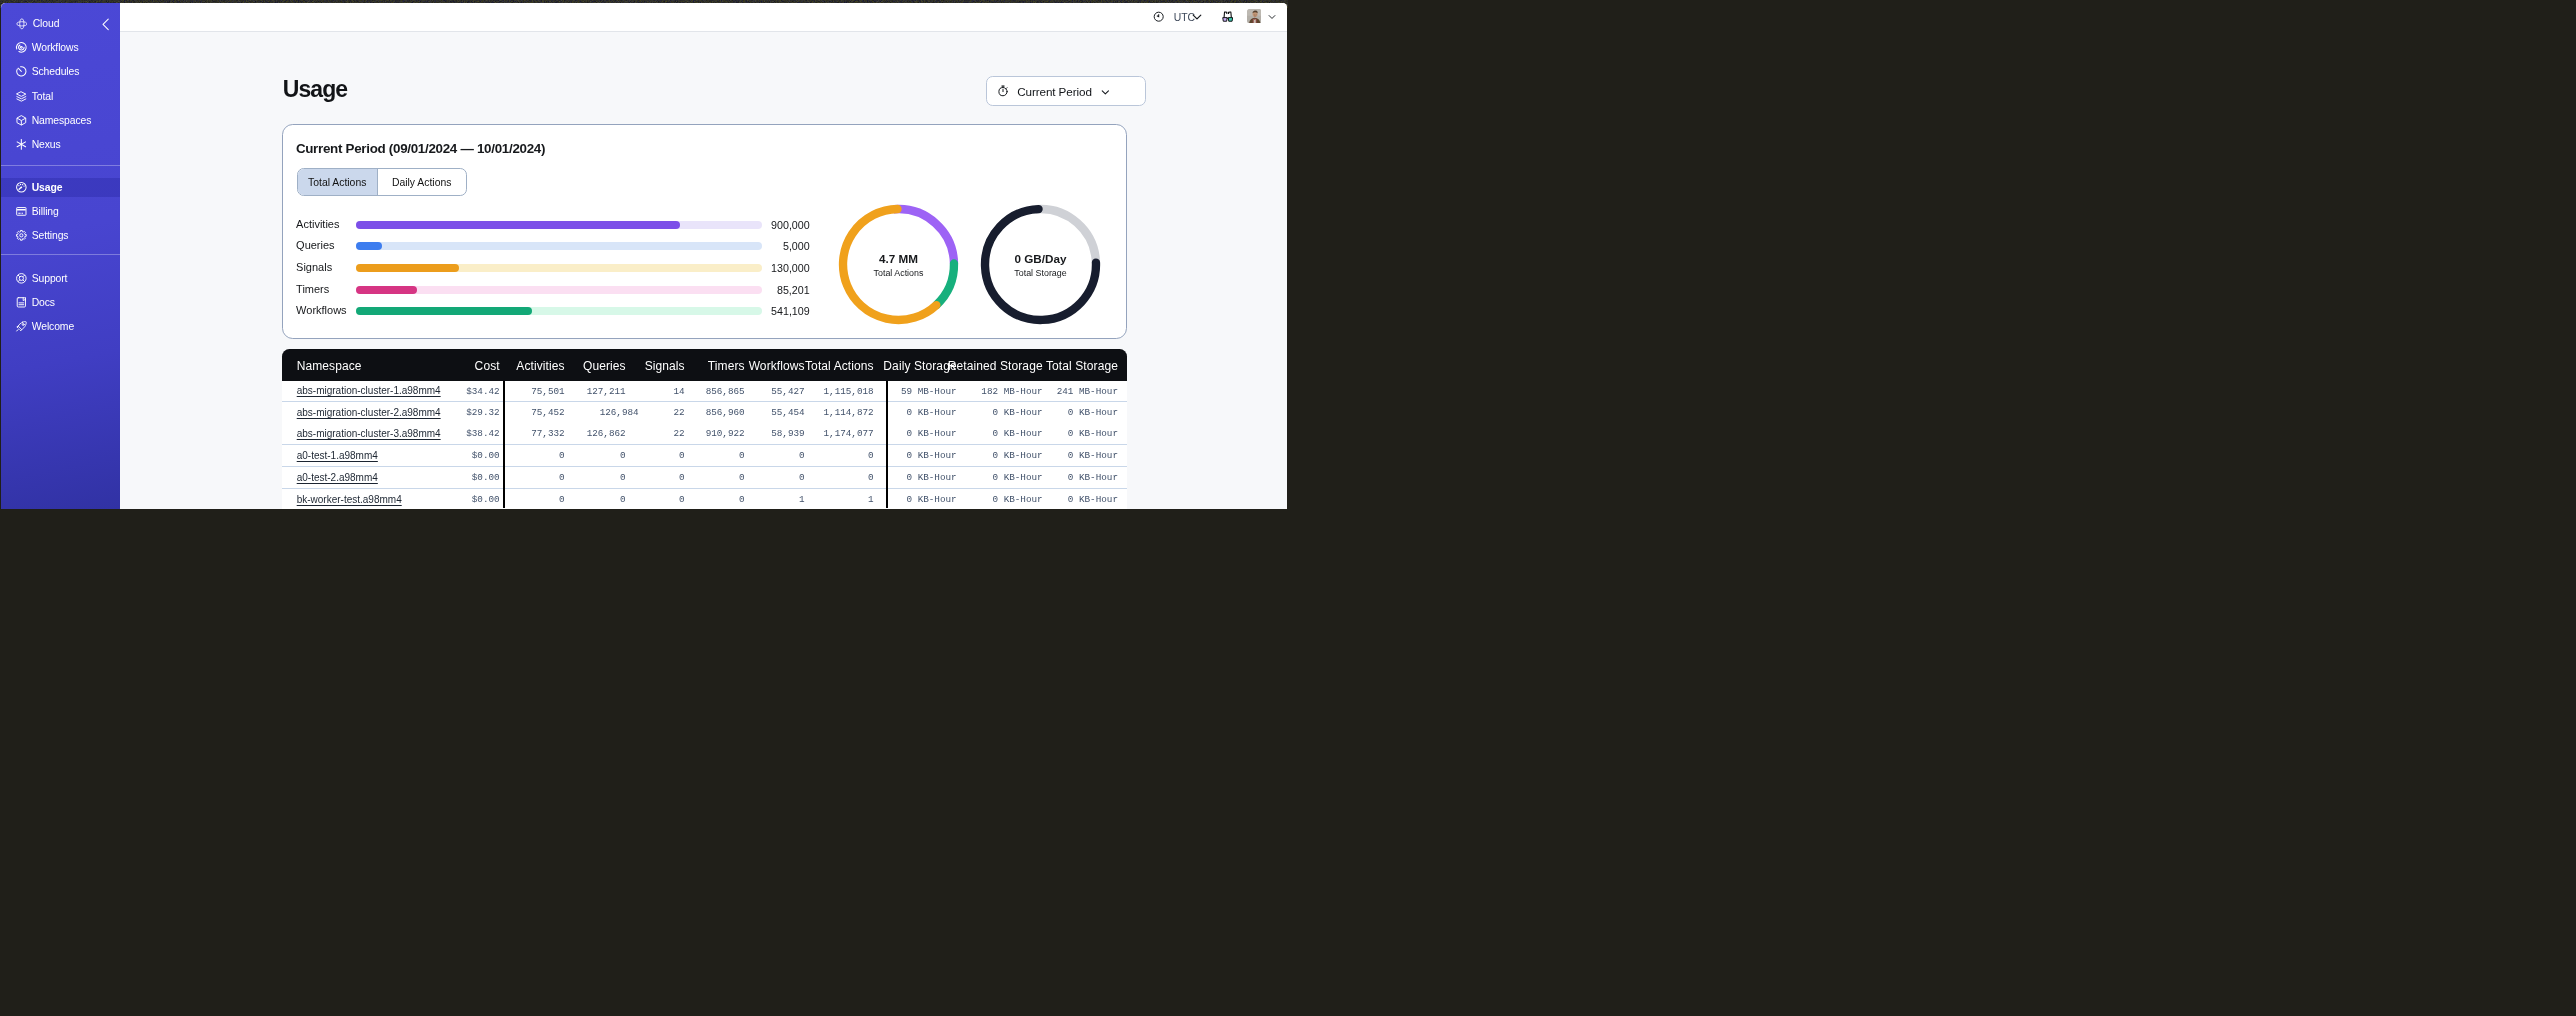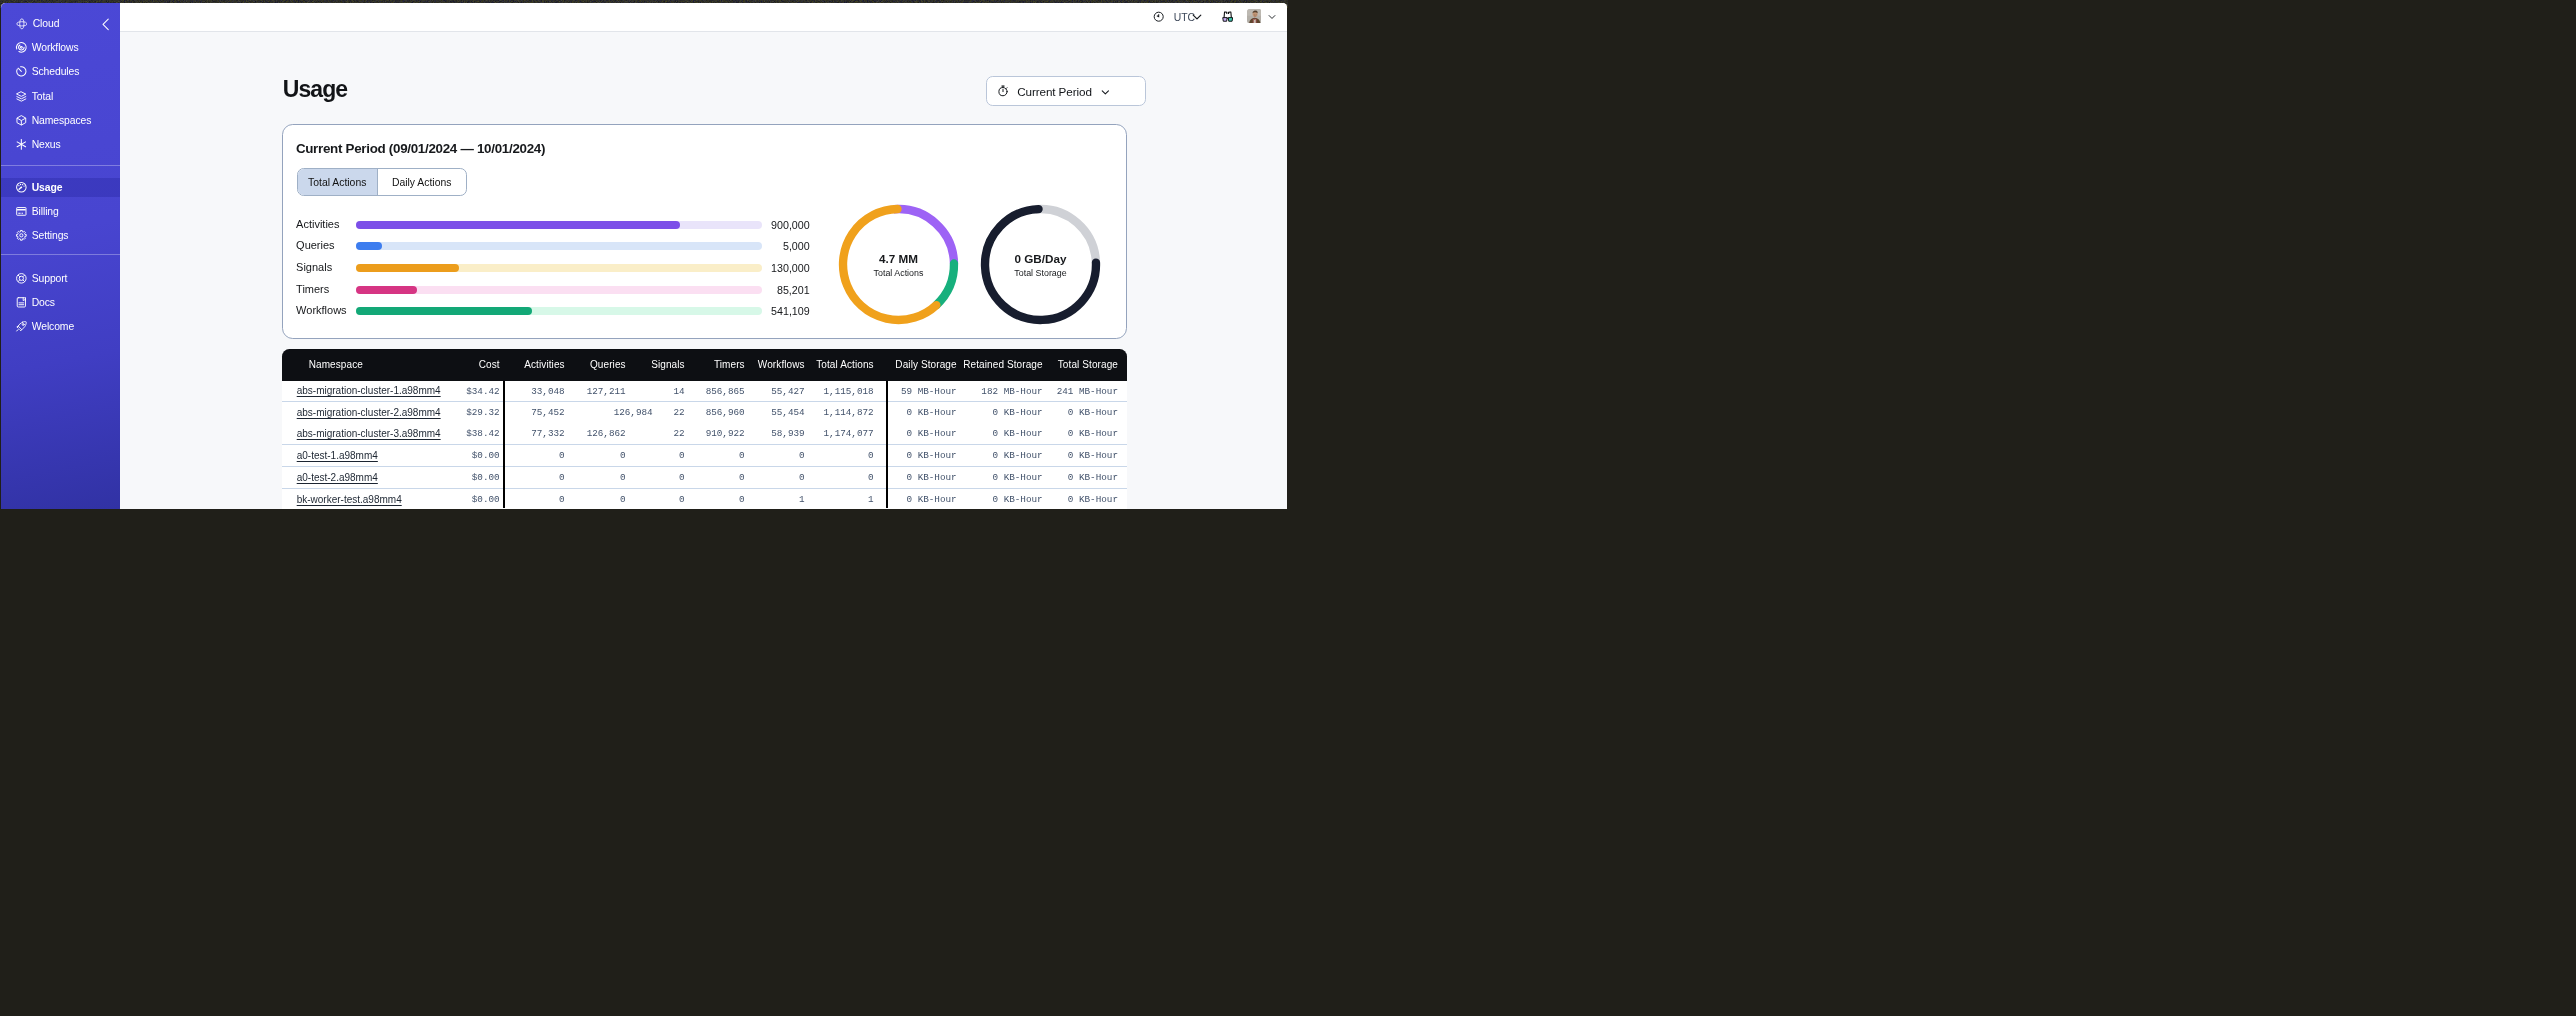--- a/index.html
+++ b/index.html
@@ -25,21 +25,21 @@
   .tab1 { width:80px; }
   .tab2 { width:88px; }
   .barrow { position:absolute; left:0; width:100%; height:0; }
   .barlabel { position:absolute; left:13.4px; top:-6.7px; font-size:11px; color:#15171a;}
   .bartrack { position:absolute; left:73px; top:-4px; width:406px; height:8px; border-radius:4px; }
   .barfill { position:absolute; left:0; top:0; height:8px; border-radius:4px; }
   .barval { position:absolute; left:422px; width:105px; top:-6px; font-size:10.7px; color:#15171a; text-align:right; }
   .donut { position:absolute; top:81px; width:127px; height:127px; }
   #tbl { position:absolute; left:281px; top:346px; width:845px; height:158px; }
   #tblhead { position:absolute; left:0; top:0; width:845px; height:31.5px; background:#0d0f13; border-radius:7.4px 7.4px 0 0; color:#fff; }
-  .th { position:absolute; top:10.3px; font-size:10px; font-weight:500; letter-spacing:0.1px;margin-left:12px;}
+  .th { position:absolute; top:10.3px; font-size:12px; font-weight:500; letter-spacing:0.1px;}
   .row { position:absolute; left:0; width:845px; height:22px; background:#fff; border-bottom:1px solid #c9d7e9; }
   .ns { position:absolute; left:15px; top:4.7px; font-size:10px; color:#1c2531; text-decoration:underline; text-underline-offset:1.7px;}
   .num { position:absolute; top:5.4px; font-family:"Liberation Mono", monospace; font-size:9.3px; color:#42526b; }
   .vline { position:absolute; width:2.3px; background:#000; top:31.5px; height:127px; z-index:4;}
 </style>
 </head>
 <body>
 <svg class="noise" width="1288" height="8" viewBox="0 0 1921 12">
     <defs>
       <filter id="nz" color-interpolation-filters="sRGB">
@@ -168,35 +168,35 @@
         <span class="th" style="right:382px;">Timers</span>
         <span class="th" style="right:322px;">Workflows</span>
         <span class="th" style="right:253px;">Total Actions</span>
         <span class="th" style="right:170px;">Daily Storage</span>
         <span class="th" style="right:84px;">Retained Storage</span>
         <span class="th" style="right:8.7px;">Total Storage</span>
       </div>
     <div class="row" style="top:31.5px;height:21px;">
         <span class="ns">abs-migration-cluster-1.a98mm4</span>
         <span class="num" style="right:627px;">$34.42</span>
-        <span class="num" style="right:562px;">33,048</span>
+        <span class="num" style="right:562px;">75,501</span>
         <span class="num" style="right:501px;">127,211</span>
         <span class="num" style="right:442px;">14</span>
         <span class="num" style="right:382px;">856,865</span>
         <span class="num" style="right:322px;margin-left:39px;">55,427</span>
         <span class="num" style="right:253px;">1,115,018</span>
         <span class="num" style="right:170px;">59 MB-Hour</span>
         <span class="num" style="right:84px;">182 MB-Hour</span>
         <span class="num" style="right:8.7px;">241 MB-Hour</span>
       </div>
     <div class="row" style="top:53px;">
         <span class="ns">abs-migration-cluster-2.a98mm4</span>
         <span class="num" style="right:627px;">$29.32</span>
         <span class="num" style="right:562px;">75,452</span>
-        <span class="num" style="right:474px;">126,984</span>
+        <span class="num" style="right:488px;">126,984</span>
         <span class="num" style="right:442px;">22</span>
         <span class="num" style="right:382px;">856,960</span>
         <span class="num" style="right:322px;">55,454</span>
         <span class="num" style="right:253px;">1,114,872</span>
         <span class="num" style="right:170px;">0 KB-Hour</span>
         <span class="num" style="right:84px;">0 KB-Hour</span>
         <span class="num" style="right:8.7px;">0 KB-Hour</span>
       </div>
     <div class="row" style="top:74px;">
         <span class="ns">abs-migration-cluster-3.a98mm4</span>

